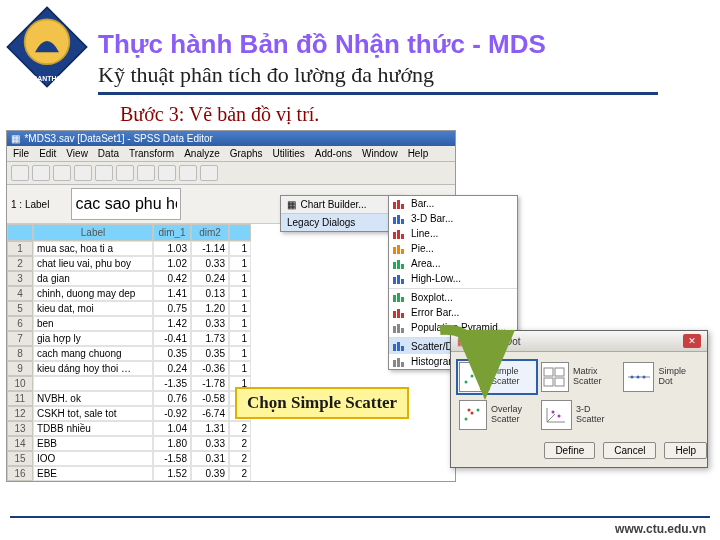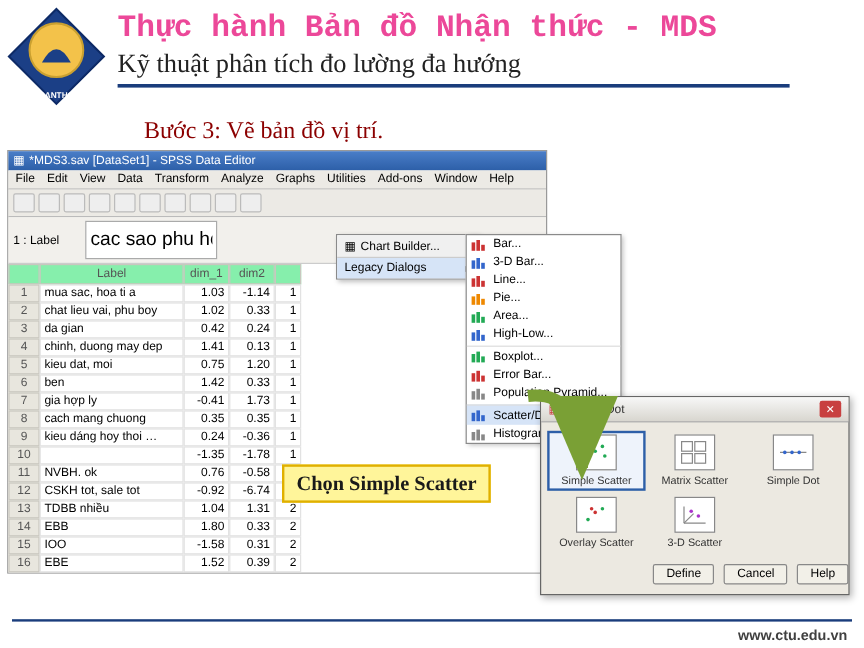--- a/index.html
+++ b/index.html
@@ -1,53 +1,53 @@
 <!DOCTYPE html>
 <html><head>
 <meta charset="utf-8">
 <style>
   * { box-sizing: border-box; margin: 0; padding: 0; }
   body { width: 720px; height: 540px; font-family: Arial, sans-serif; background: #fff; position: relative; overflow: hidden; }
   .header { display: flex; align-items: flex-start; padding: 4px 10px 0 4px; }
   .logo { width: 86px; height: 86px; position: relative; margin-right: 8px; }
   .logo svg { width: 100%; height: 100%; }
   .title-block { flex: 1; padding-top: 4px; }
-  .title { font-family: Liberation Mono, monospace; font-size: 26px; font-weight: bold; color: #ec4899; }
+  .title { font-family: Liberation Sans, sans-serif; font-size: 26px; font-weight: bold; color: #8b5cf6; margin-top: 21px; }
   .subtitle { font-family: "Times New Roman", serif; font-size: 22px; color: #222; margin-top: 2px; }
   .title-rule { height: 3px; background: #1a3d7c; margin-top: 4px; width: 560px; }
   .step { font-family: "Times New Roman", serif; font-size: 20px; color: #8b0000; margin: 8px 0 4px 120px; }
   .spss-window { margin: 0 10px 0 6px; border: 1px solid #999; font-size: 10px; width: 450px; position: relative; background: #f4f4f4; }
   .spss-title { background: linear-gradient(#4a7ec8,#2d5fa8); color: #fff; padding: 2px 4px; font-size: 10px; display: flex; align-items: center; gap: 4px; }
   .spss-title .ti { flex: 1; }
   .menubar { background: #eceae5; display: flex; gap: 10px; padding: 2px 6px; border-bottom: 1px solid #bbb; }
   .menubar span { cursor: default; }
   .toolbar { background: #eceae5; display: flex; gap: 3px; padding: 3px 4px; border-bottom: 1px solid #bbb; }
   .tbtn { width: 18px; height: 16px; background: #eee; border: 1px solid #bbb; border-radius: 2px; }
   .label-row { display: flex; align-items: center; gap: 22px; padding: 3px 4px; background: #f2f0ec; border-bottom: 1px solid #ccc; }
   .label-field { border: 1px solid #aaa; background: #fff; height: 32px; width: 110px; font-size: 16px; padding: 1px 3px; }
   .grid { background: #fff; }
   .grid-head, .grid-row { display: grid; grid-template-columns: 26px 120px 38px 38px 22px; font-size: 10px; }
-  .grid-head div { background: #86efac; border: 1px solid #c9c7bf; padding: 2px 3px; text-align: center; color: #555; }
+  .grid-head div { background: #7dd3fc; border: 1px solid #c9c7bf; padding: 2px 3px; text-align: center; color: #555; }
   .grid-row div { border: 1px solid #e2e2e2; padding: 1px 3px; overflow: hidden; white-space: nowrap; text-overflow: ellipsis; }
   .grid-row div:first-child { background: #e8e6de; text-align: center; color: #555; border-color:#c9c7bf; }
   .grid-row div:nth-child(3), .grid-row div:nth-child(4), .grid-row div:nth-child(5) { text-align: right; }
   .submenu { position: absolute; top: 195px; left: 280px; width: 120px; background: #fff; border: 1px solid #8a8a8a; box-shadow: 2px 2px 4px rgba(0,0,0,0.25); font-size: 10px; }
   .submenu .hdr { background: #f0f0f0; padding: 3px 6px; border-bottom: 1px solid #ccc; display:flex; align-items:center; gap:4px; }
   .chartmenu { position: absolute; top: 195px; left: 388px; width: 130px; background: #fff; border: 1px solid #8a8a8a; box-shadow: 2px 2px 4px rgba(0,0,0,0.25); font-size: 10px; }
   .chartmenu div { padding: 2px 6px 2px 22px; position: relative; cursor: default; }
   .chartmenu div.sep { border-top: 1px solid #ddd; margin-top: 2px; padding-top: 3px; }
   .chartmenu .ic { position: absolute; left: 3px; top: 2px; width: 14px; height: 12px; }
   .callout { position: absolute; left: 235px; top: 387px; background: #fff59a; border: 2px solid #e0b000; padding: 4px 10px; font-family: "Times New Roman", serif; font-size: 17px; font-weight: bold; color: #1a1a1a; z-index: 20; }
   .arrow { position: absolute; left: 430px; top: 320px; z-index: 19; }
   .scatter-dialog { position: absolute; left: 450px; top: 330px; width: 258px; border: 1px solid #666; background: #ece9e1; box-shadow: 2px 2px 6px rgba(0,0,0,.3); font-size: 10px; z-index: 18; }
   .scatter-title { background: linear-gradient(#f7f7f7,#d8d6cf); padding: 3px 6px; display:flex; align-items:center; border-bottom:1px solid #aaa; }
   .scatter-title .t { flex:1; color:#333; }
   .scatter-title .close { width:18px; height:14px; background:#c84040; color:#fff; text-align:center; font-size:9px; line-height:14px; border-radius:2px; }
   .scatter-body { display: grid; grid-template-columns: repeat(3, 1fr); gap: 4px 2px; padding: 8px 6px 4px 6px; }
-  .opt { display:flex; align-items:center; gap:4px; padding:2px;flex-direction:column; }
+  .opt { display:flex; align-items:center; gap:4px; padding:2px; }
   .opt.sel { outline: 2px solid #2d5fa8; outline-offset: -1px; background:#eef3fb; }
   .opt .thumb { width: 34px; height: 30px; background:#fff; border:1px solid #888; display:flex; align-items:center; justify-content:center; }
   .opt .lbl { font-size: 9px; line-height: 1.1; color:#333; }
   .scatter-buttons { display:flex; justify-content:flex-end; gap:8px; padding:6px 0 8px 0; }
   .scatter-buttons button { font-size:10px; padding:2px 10px; background:#f2f0e8; border:1px solid #888; border-radius:2px; }
   .footer { position:absolute; bottom:4px; right:14px; font-size:12px; color:#404040; font-weight:bold; }
   .footer-rule { position:absolute; bottom:22px; left:10px; right:10px; height:2px; background:#1a3d7c; }
 </style>
 </head>
 <body>

